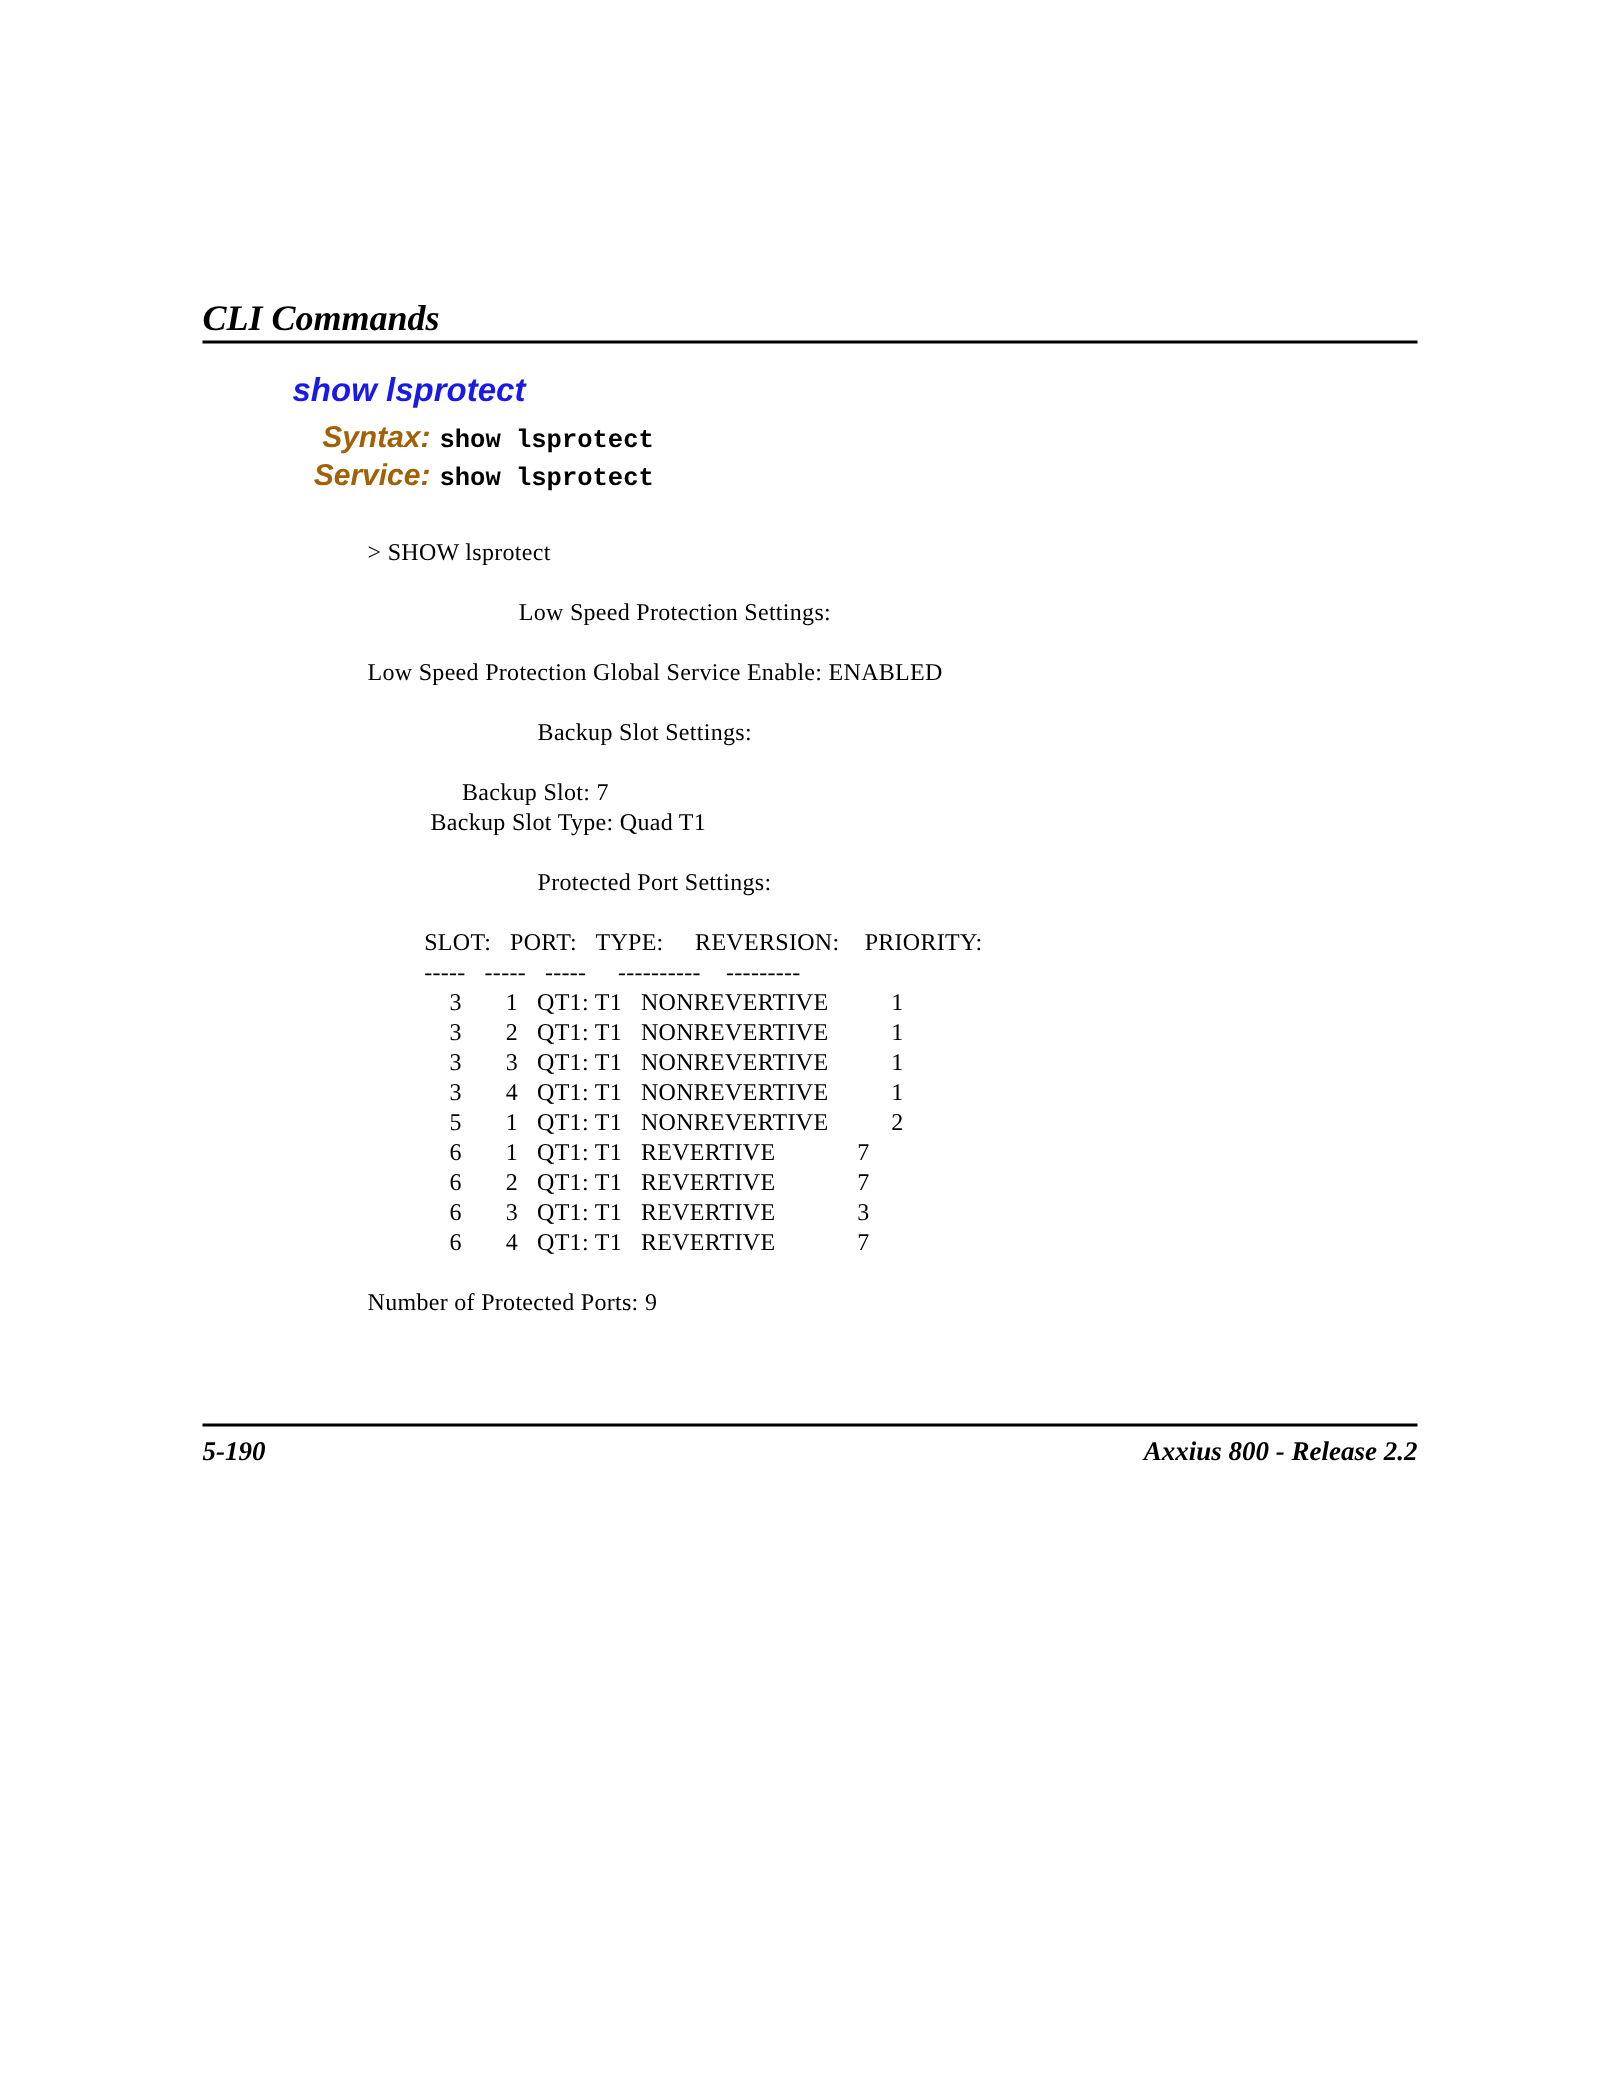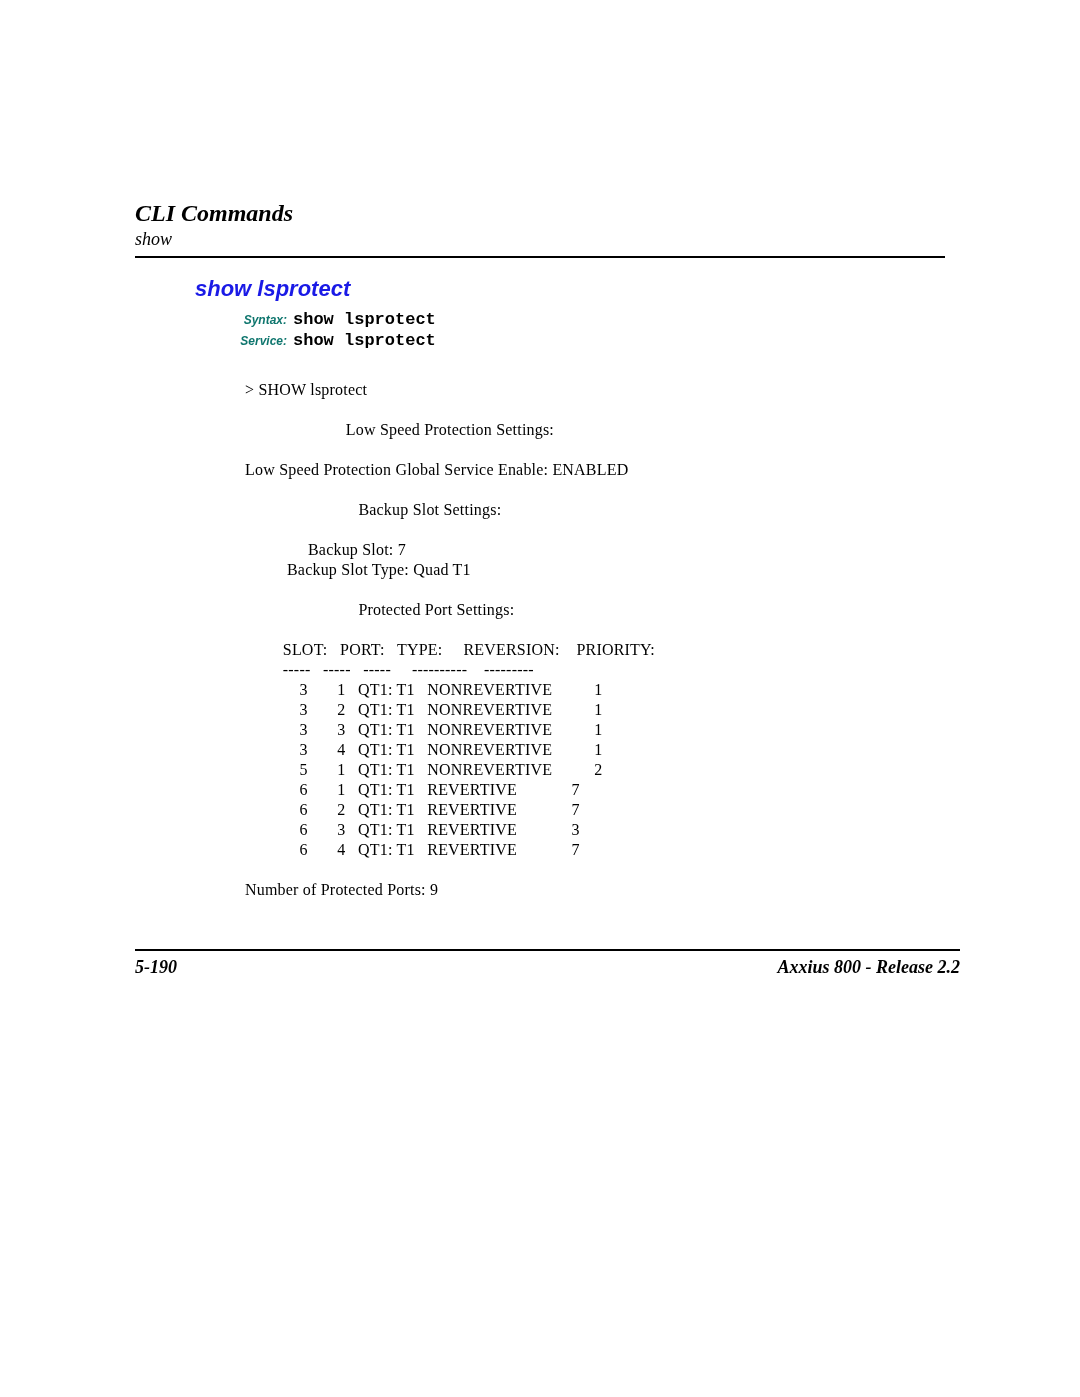--- a/index.html
+++ b/index.html
@@ -53,42 +53,42 @@
     display: flex;
     align-items: baseline;
     margin-bottom: 2px;
   }
   .syntax-label {
     width: 92px;
     text-align: right;
     font-family: Arial, Helvetica, sans-serif;
     font-weight: bold;
     font-style: italic;
-    font-size: 12px;
-    color: #0f766e;
+    font-size: 20px;
+    color: #a16207;
     margin-right: 6px;
   }
   .syntax-value {
     font-family: "Courier New", Courier, monospace;
     font-weight: bold;
     font-size: 17px;
   }
   .cli-block {
     font-family: Liberation Serif, serif;
     font-size: 16px;
     line-height: 1.25;
     white-space: pre;
     margin-top: 30px;
     margin-left: 50px;
     letter-spacing: 0.2px;
   }
   .footer {
     position: absolute;
     left: 135px;
-    right: 120px;
+    right: 135px;
     bottom: 95px;
     margin-top: 28px;
   }
   .footer-rule {
     border: none;
     border-top: 2px solid #000;
     margin: 0 0 6px 0;
   }
   .footer-row {
     display: flex;
@@ -98,21 +98,20 @@
     font-size: 18px;
   }
 </style>
 </head>
 <body>
 
 <div class="page">
 
   <div>
     <div class="header-title">CLI Commands</div>
-    <div class="header-sub">show</div>
     <hr class="rule">
   </div>
 
   <div class="content">
     <div class="cmd-title">show lsprotect</div>
 
 
     <div class="syntax-row">
       <div class="syntax-label">Syntax:</div>
       <div class="syntax-value">show lsprotect</div>

